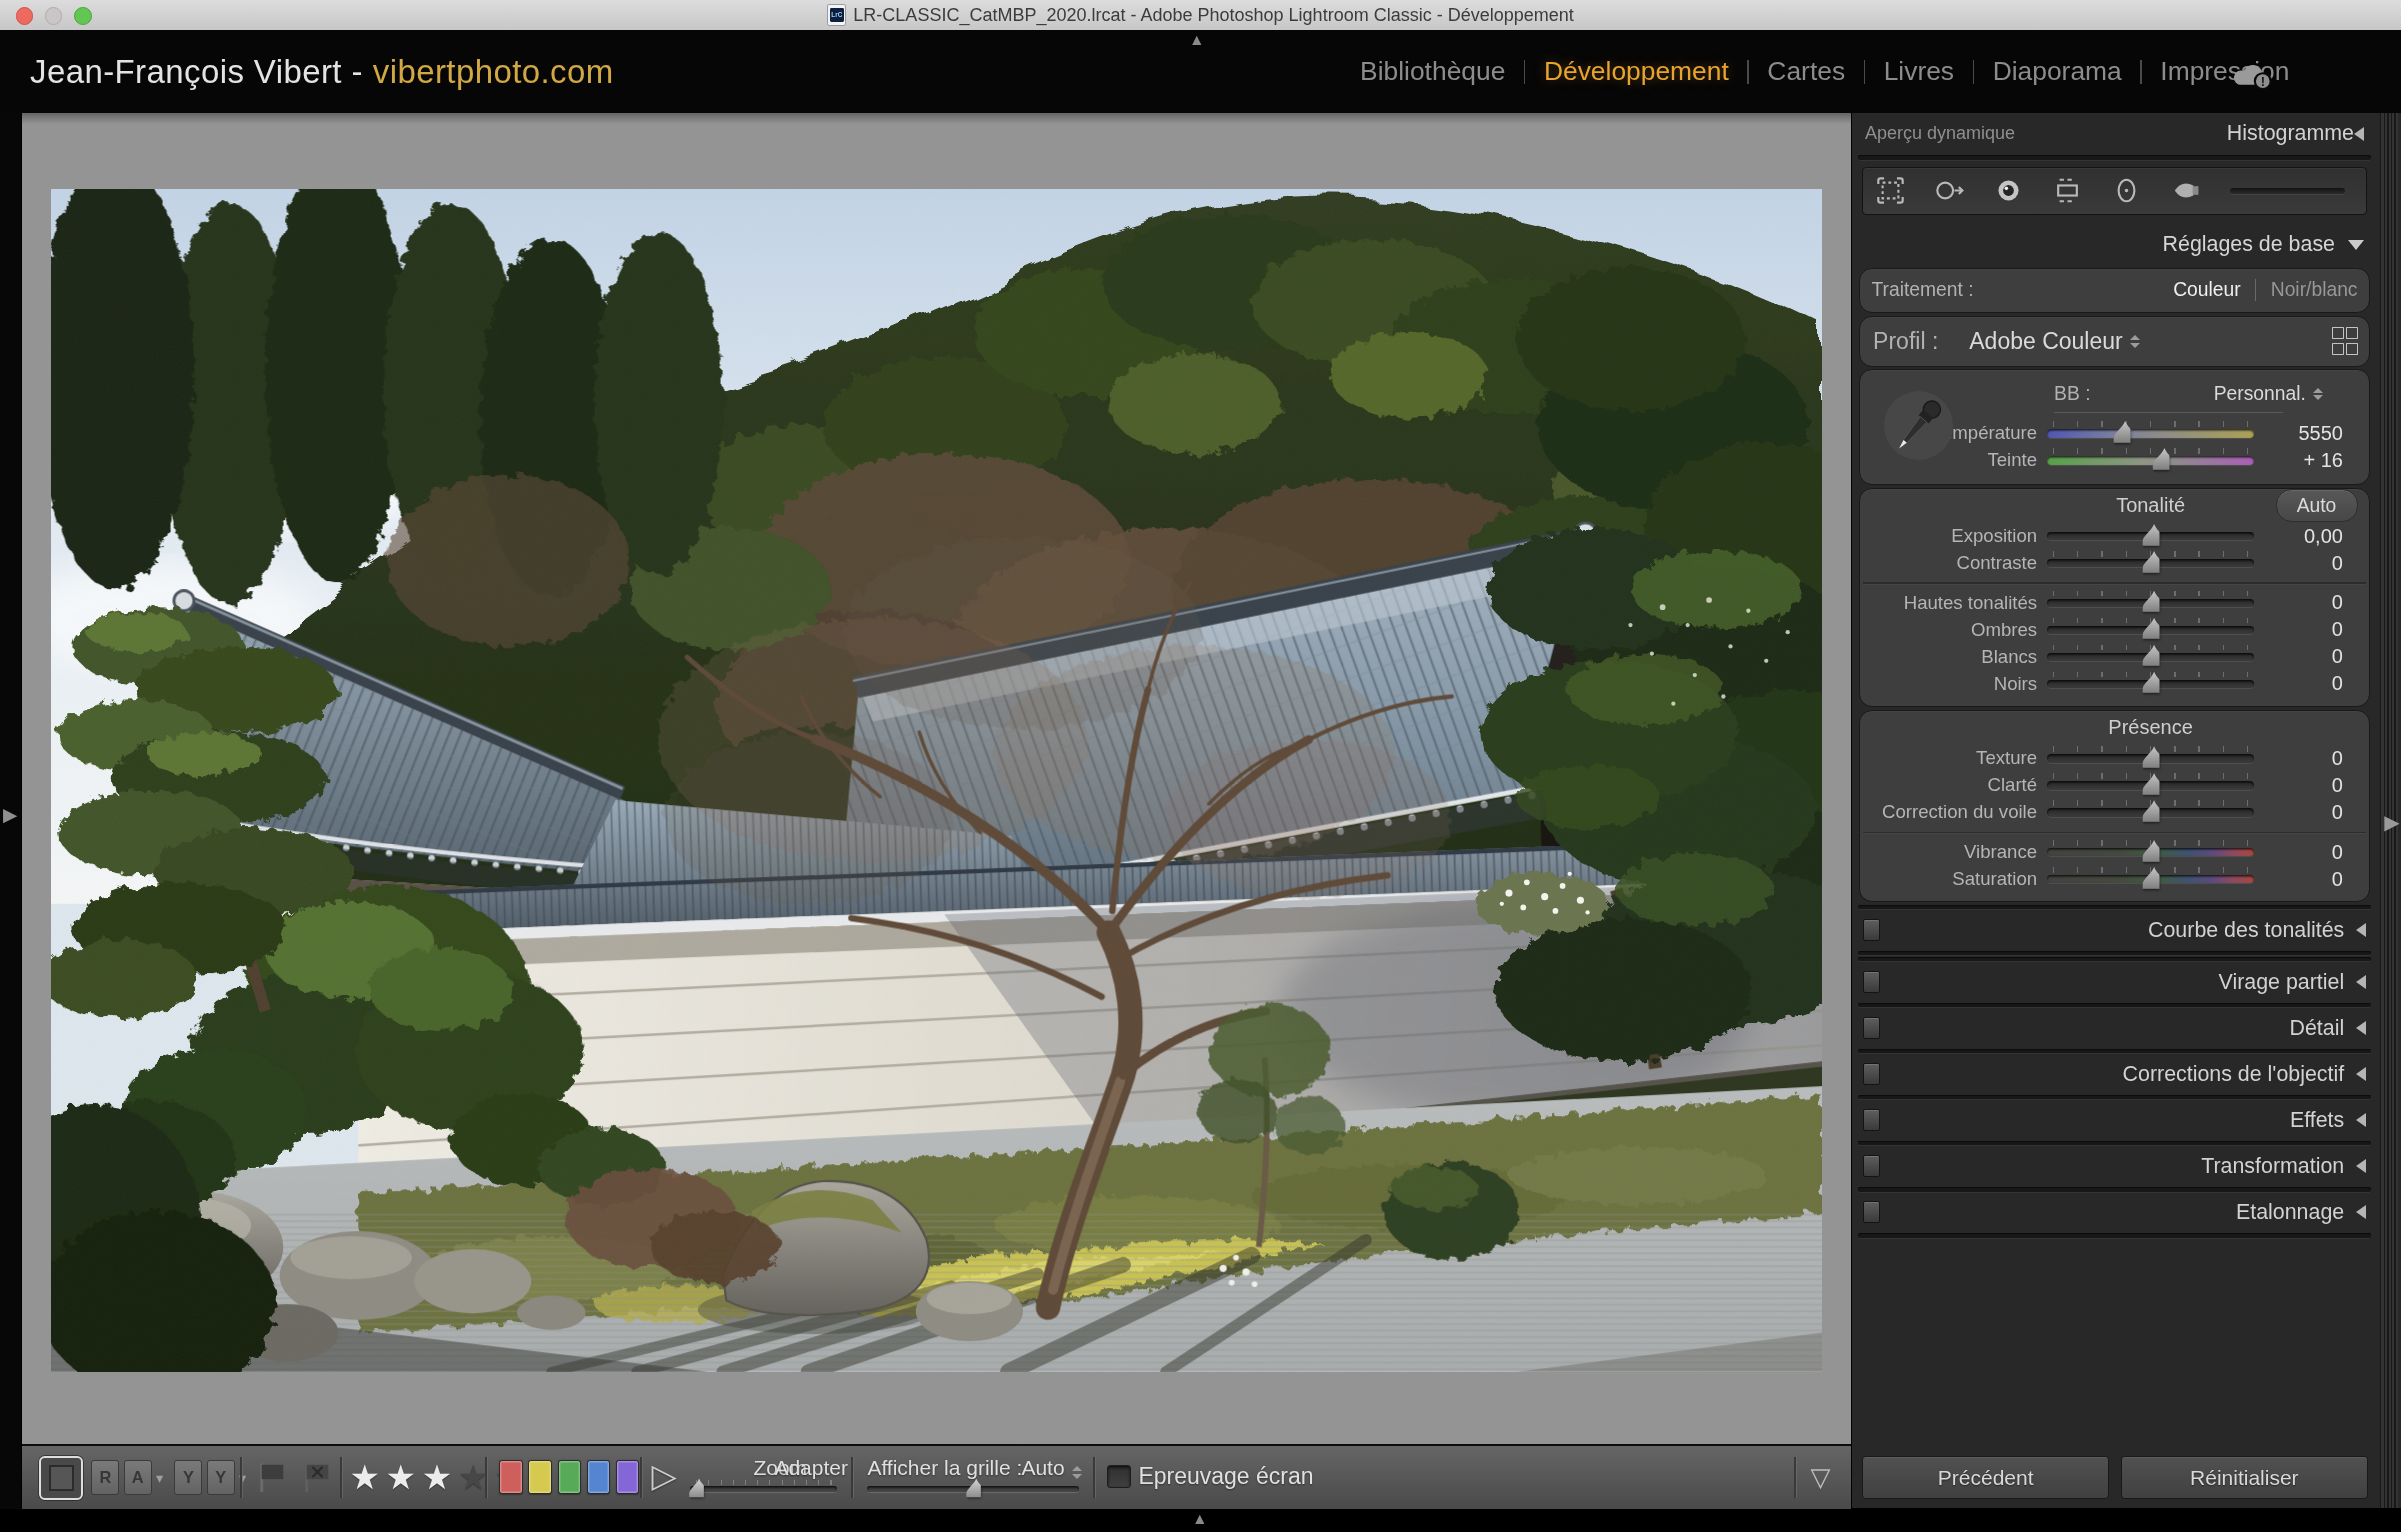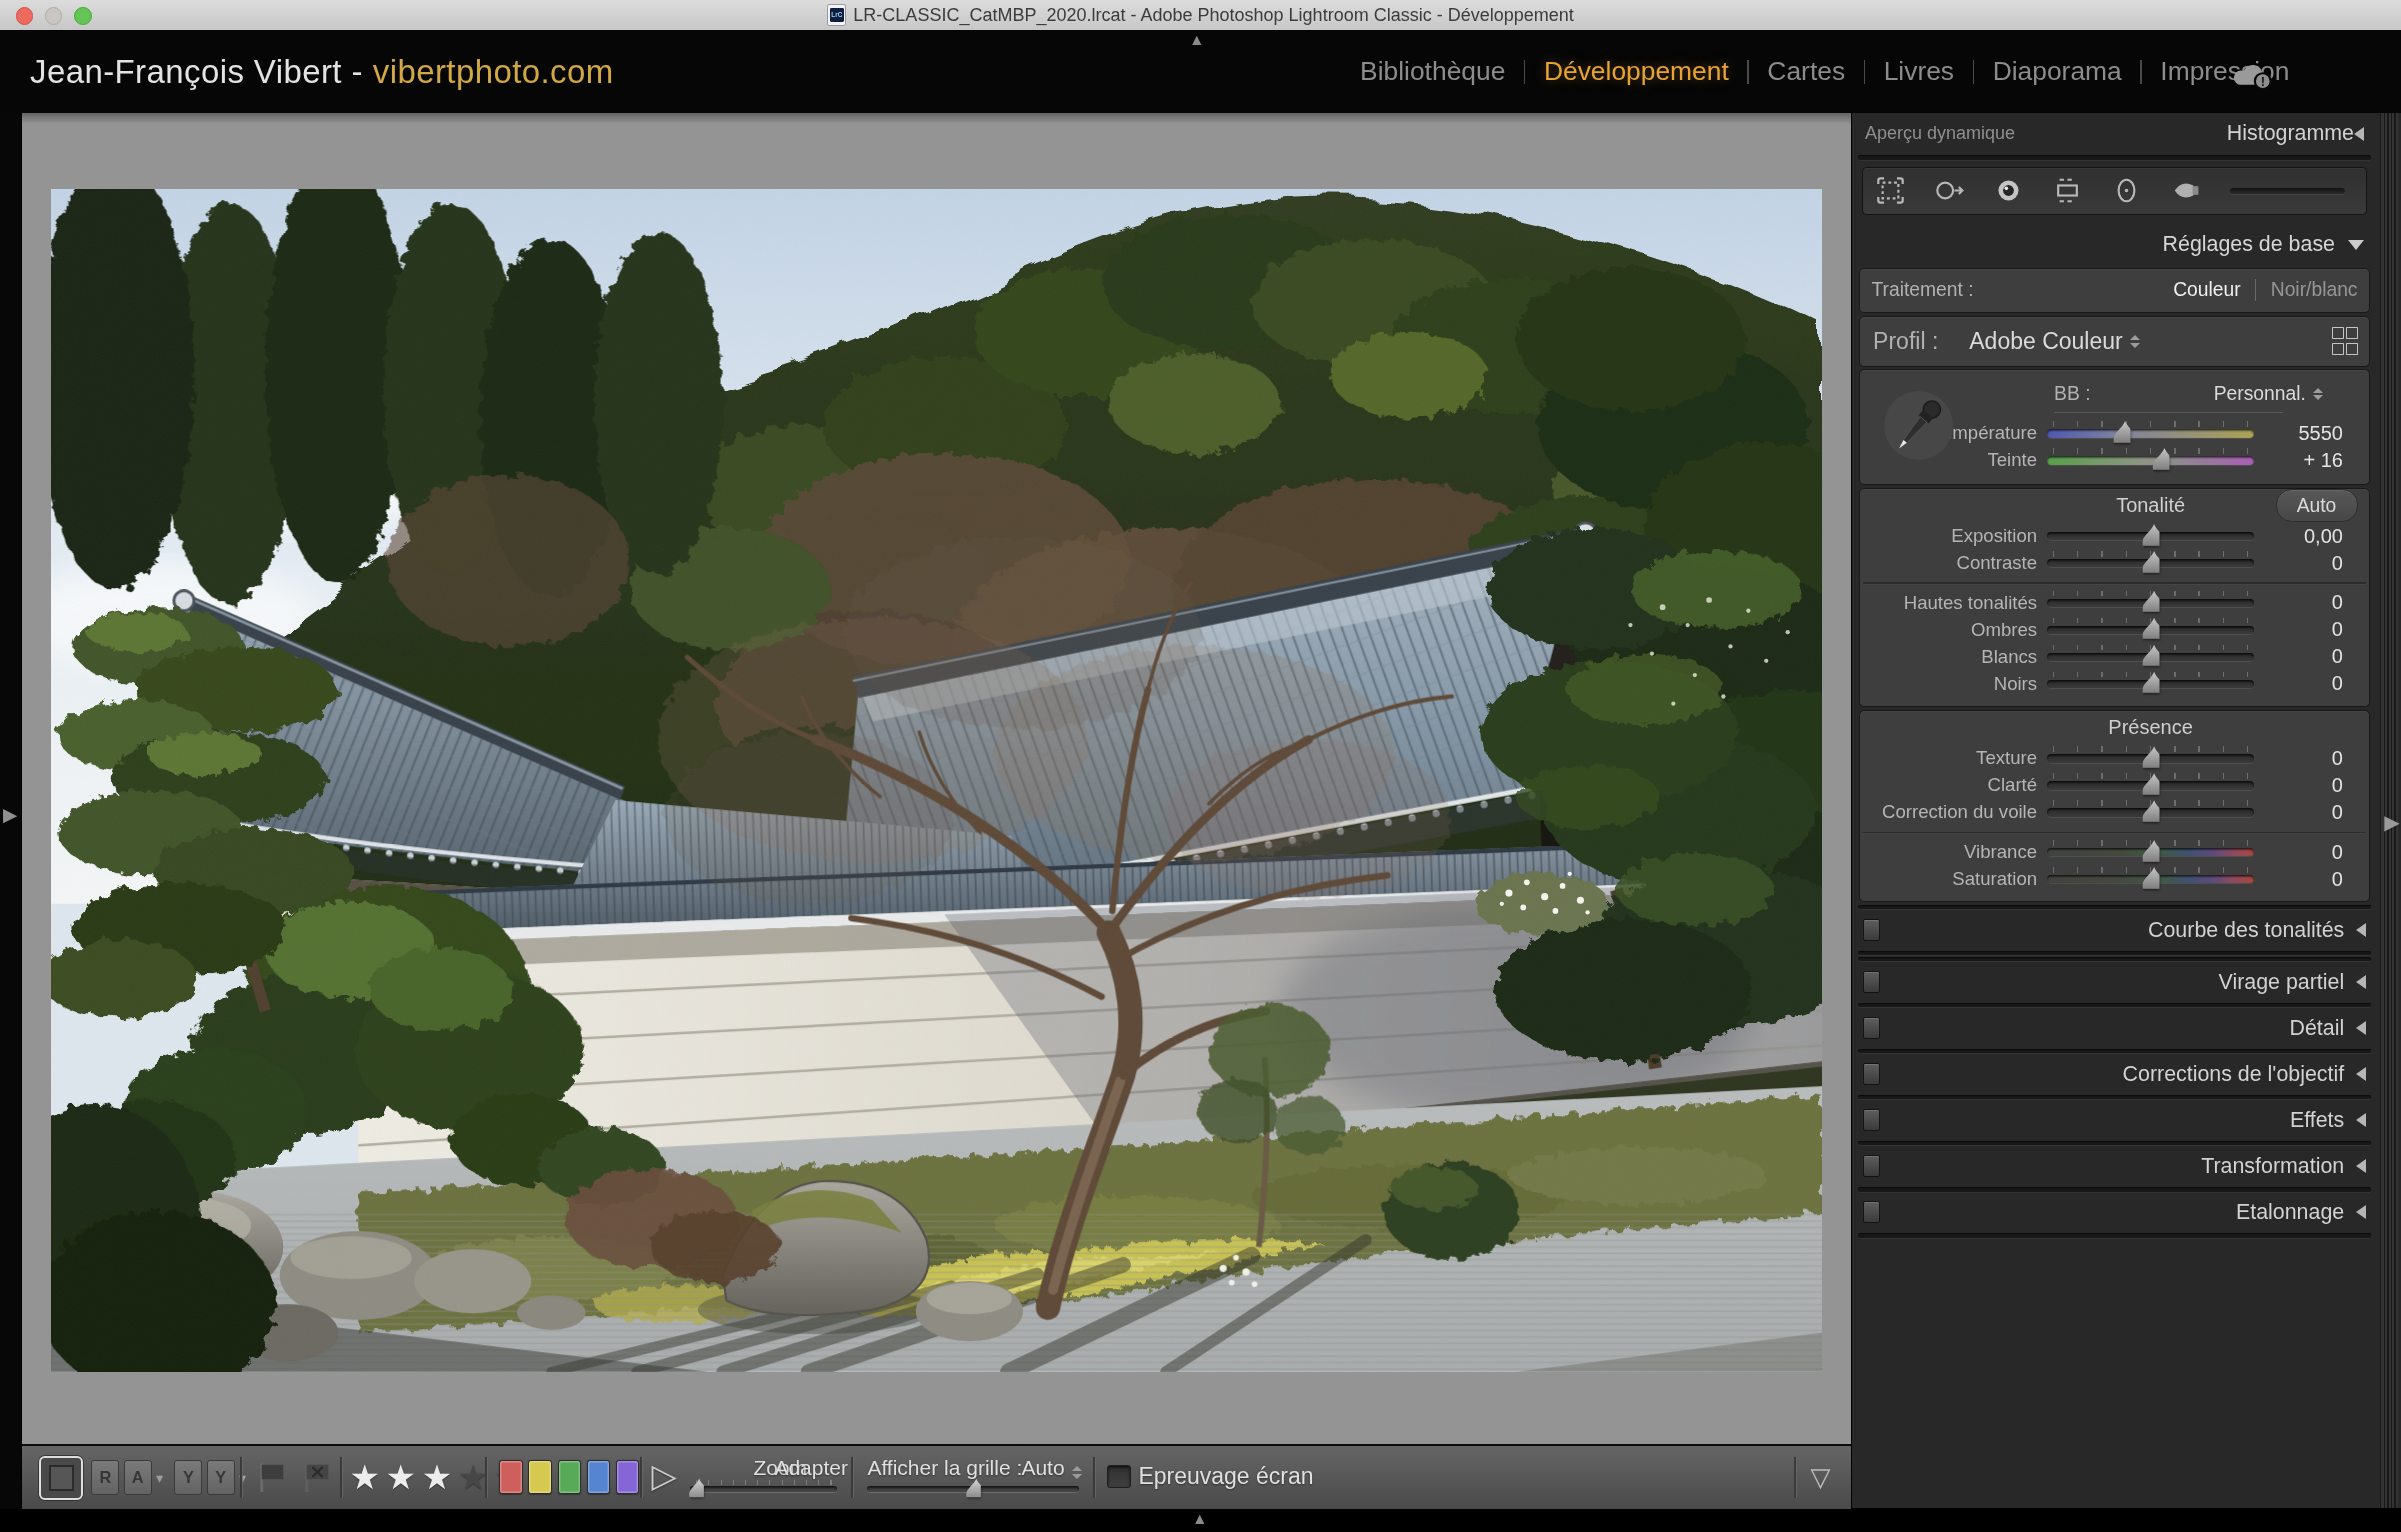--- a/index.html
+++ b/index.html
@@ -94,21 +94,21 @@
     border-top:10.7px solid #cccccc;}
   .groove{height:4.3px;margin:1.4px 5.7px;border-radius:2.1px;background:#191919;
     box-shadow:0 0.7px 0 rgba(255,255,255,.08),inset 0 0.7px 1.4px rgba(0,0,0,.8);}
   .toolstrip{margin:7.1px 10px 10px;height:46px;border-radius:4.3px;border:0.7px solid #131313;
     background:linear-gradient(#303030,#3a3a3a);box-shadow:inset 0 0.7px 0 rgba(255,255,255,.06);
     display:flex;align-items:center;padding:0 11.4px;gap:26px;}
   .toolstrip .handle{flex:1;height:6.4px;margin:0 10px 0 1.4px;border-radius:3.6px;
     background:linear-gradient(#121212,#2c2c2c);box-shadow:0 0.7px 0 rgba(255,255,255,.1);}
   .sec-head{height:40px;display:flex;align-items:center;justify-content:flex-end;gap:13px;
     padding:0 13px;font-size:21.4px;color:#d6d6d6;}
-  .box{margin:2.9px 7.1px;background:#3e3e3e;border:1.4px solid #191919;border-radius:5px;
+  .box{margin:2.9px 7.1px;background:#3e3e3e;border:1.4px solid #191919;border-radius:13px;
     box-shadow:inset 0 0.7px 0 rgba(255,255,255,.05);}
   .row-treat{height:43px;display:flex;align-items:center;padding:0 11.4px;font-size:19.3px;}
   .lab{color:#b2b2b2;}
   .row-treat .opt-on{margin-left:auto;color:#efefef;}
   .row-treat .opt-sep{width:1.4px;height:21.4px;background:#6a6a6a;margin:0 14.3px;}
   .row-treat .opt-off{color:#979797;}
   .row-profile{height:49px;display:flex;align-items:center;padding:0 13px;font-size:23px;}
   .row-profile .val{color:#dadada;margin-left:31px;}
   .grid-icon{margin-left:auto;display:grid;grid-template-columns:10px 10px;grid-gap:3.6px;}
   .grid-icon i{width:10px;height:10px;border:1.8px solid #c4c4c4;border-radius:0.7px;}
@@ -1039,18 +1039,22 @@
           <span class="panel-toggle"></span>
           <span class="panel-label">
             <span>Etalonnage</span>
             <span class="tri-left"></span>
           </span>
         </div>
         <div class="groove"></div>
       </div>
   </div>
 
+  <div class="footer-btns">
+    <div class="btn">Précédent</div>
+    <div class="btn">Réinitialiser</div>
+  </div>
 
   <div class="grip"></div>
   <div class="rp-black"></div>
   <span class="hide-arrow">▶</span>
 </div>
 
 
 </body></html>

